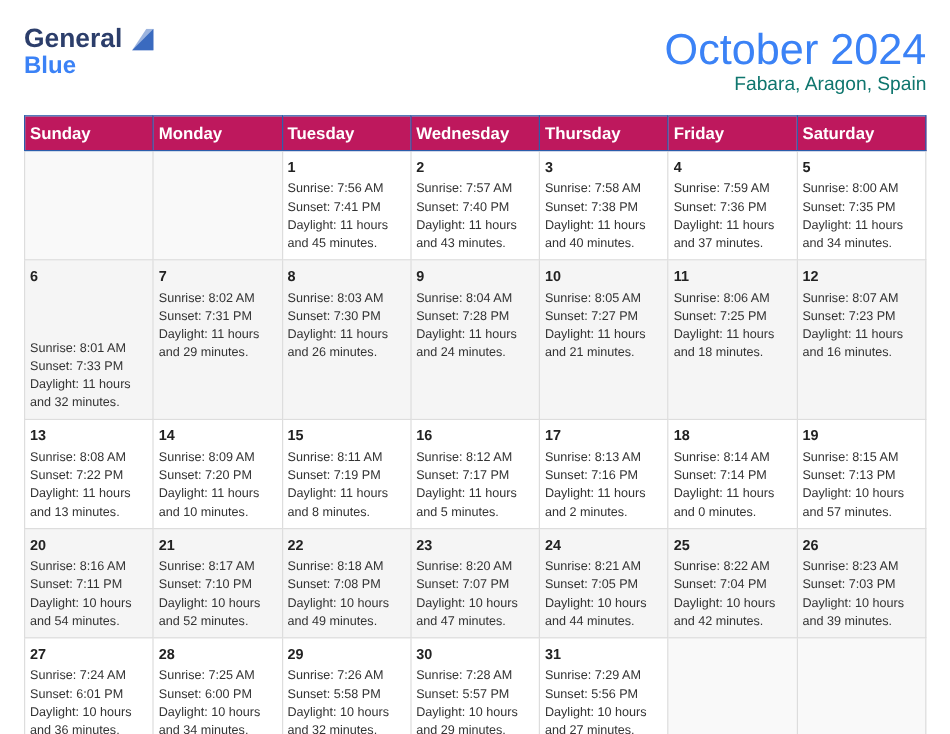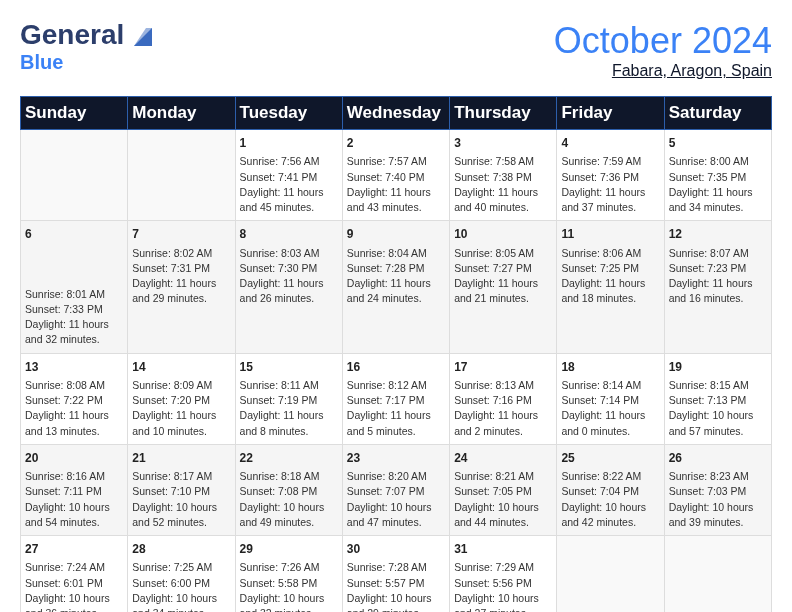--- a/index.html
+++ b/index.html
@@ -15,53 +15,52 @@
       justify-content: space-between;
       align-items: flex-start;
       margin-bottom: 16px;
     }
     .logo {
       display: flex;
       flex-direction: column;
       align-items: flex-start;
     }
     .logo-text {
-      font-size: 28px;
+      font-size: 22px;
       font-weight: bold;
       color: #2c3e6b;
       line-height: 1.1;
     }
     .logo-row {
       display: flex;
       align-items: center;
     }
     .title-block {
       text-align: right;
     }
     .month-title {
       font-size: 36px;
       font-weight: normal;
       color: #3b82f6;
     }
     .location {
       font-size: 16px;
-      color: #0f172a;
-      text-decoration: underline;
+      color: #0f766e;
     }
     table {
       width: 100%;
       border-collapse: collapse;
       font-size: 11px;
     }
     thead tr th {
-      background-color: #0f172a;
+      background-color: #be185d;
       color: #fff;
       padding: 6px 4px;
       text-align: left;
-      font-size: 17px;
+      font-size: 14px;
       font-weight: bold;
       border: 1px solid #2c5eab;
     }
     tbody tr td {
       vertical-align: top;
       padding: 5px 4px;
       border: 1px solid #ddd;
       width: calc(100% / 7);
       min-height: 70px;
       line-height: 1.45;

